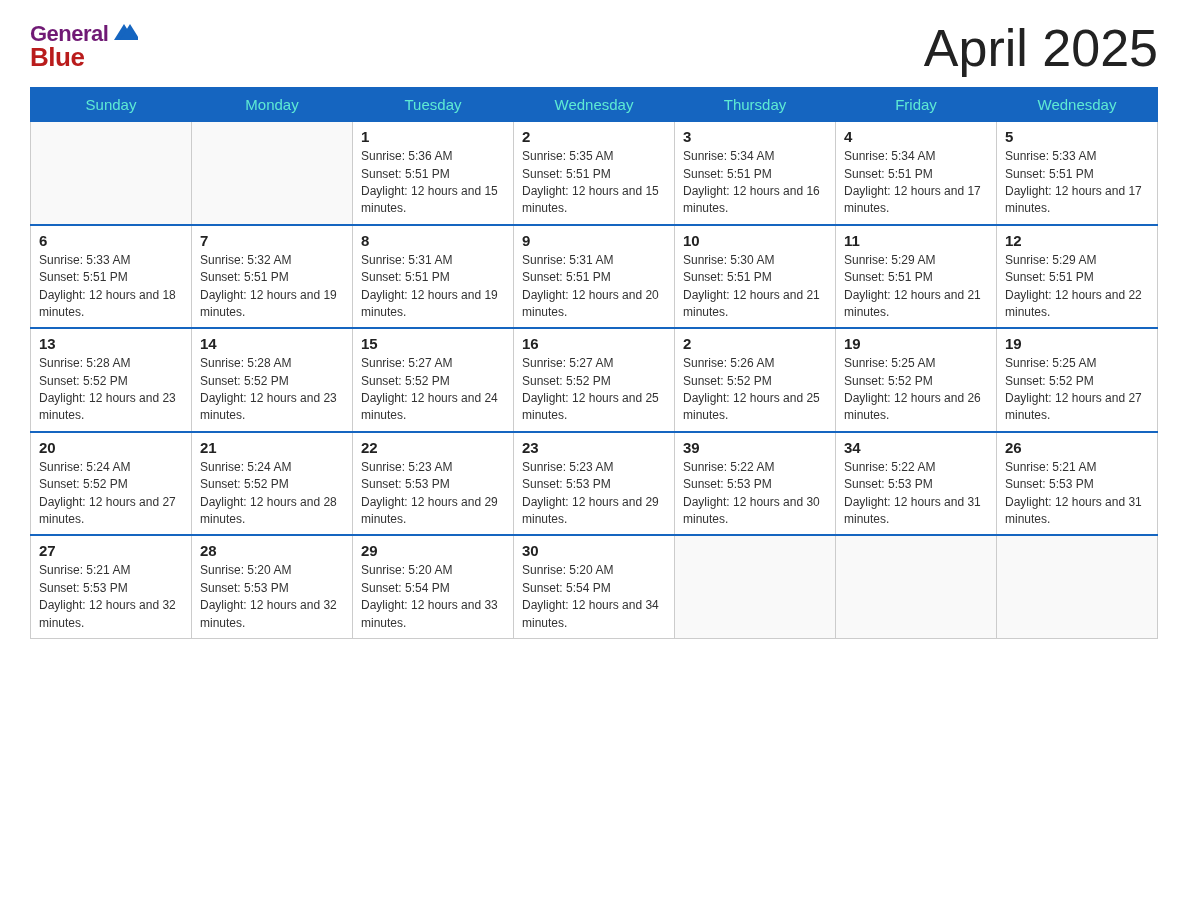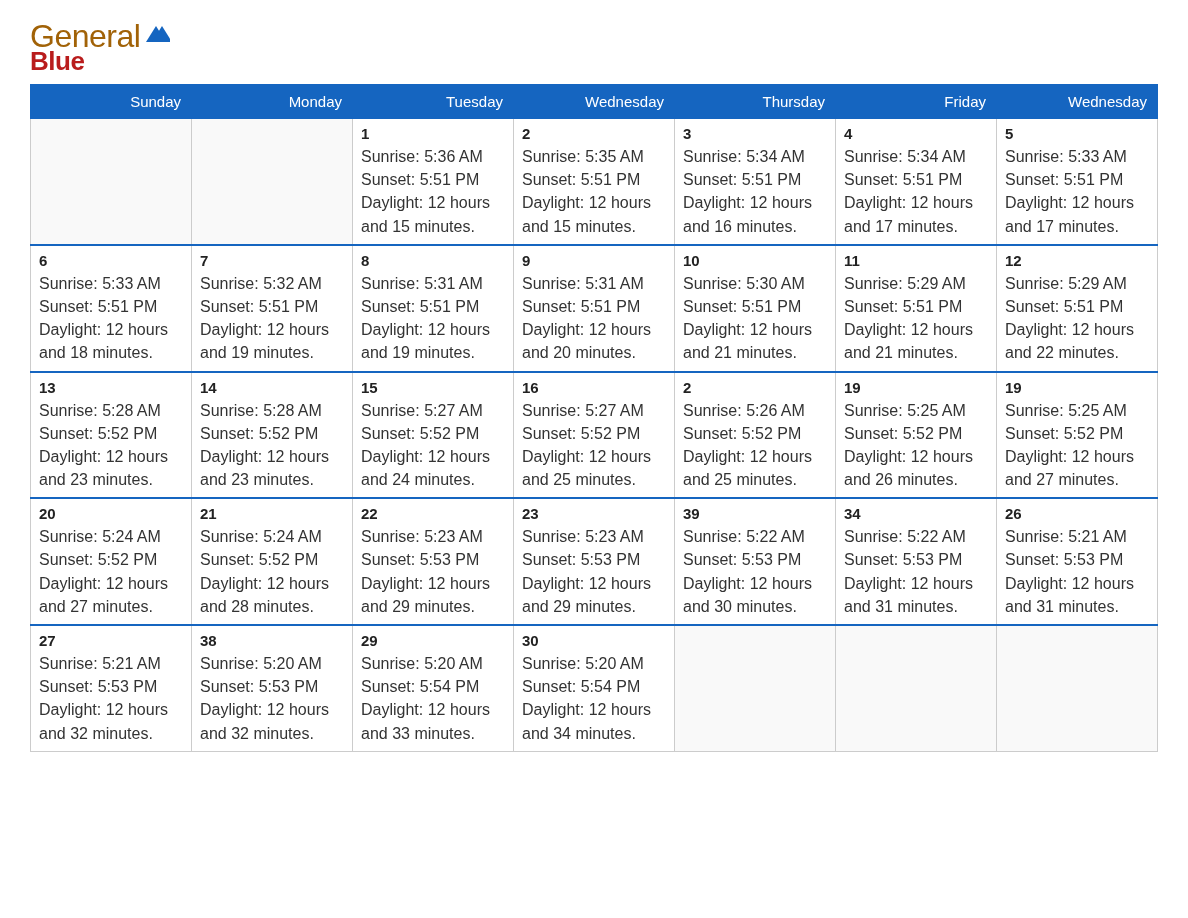--- a/index.html
+++ b/index.html
@@ -15,23 +15,23 @@
       justify-content: space-between;
       align-items: flex-start;
       margin-bottom: 10px;
     }
     .logo {
       display: flex;
       align-items: center;
       gap: 0;
     }
     .logo-text-general {
-      font-size: 32px;
-      font-weight: normal;
-      color: #a16207;
+      font-size: 22px;
+      font-weight: bold;
+      color: #701a75;
       letter-spacing: -0.5px;
     }
     .logo-text-blue {
       font-size: 26px;
       font-weight: bold;
       color: #b91c1c;
       letter-spacing: -0.5px;
     }
     .logo-icon {
       width: 28px;
@@ -54,43 +54,43 @@
       color: #444;
       margin-top: 4px;
     }
     .calendar {
       width: 100%;
       border-collapse: collapse;
       margin-top: 10px;
     }
     .calendar th {
       background: #1565c0;
-      color: #ffffff;
+      color: #5eead4;
       font-size: 15px;
       font-weight: normal;
       padding: 8px 10px;
-      text-align: right;
+      text-align: center;
       border: 1px solid #1565c0;
     }
     .calendar td {
       border: 1px solid #ccc;
       vertical-align: top;
       padding: 6px 8px;
       width: calc(100% / 7);
       min-height: 100px;
     }
     .day-number {
       font-size: 15px;
       font-weight: bold;
       color: #222;
       display: block;
       margin-bottom: 3px;
     }
     .day-info {
-      font-size: 16px;
+      font-size: 12px;
       color: #333;
       line-height: 1.45;
     }
     .empty-cell {
       background: #f9f9f9;
     }
     .row-divider td {
       border-top: 2px solid #1565c0;
     }
   </style>
@@ -104,20 +104,21 @@
         <span class="logo-text-general">General</span>
         <svg class="logo-icon" viewBox="0 0 28 28" width="28" height="28">
           <polygon points="4,22 14,6 24,22" fill="#1565c0"></polygon>
           <polygon points="14,22 24,6 34,22" fill="#1565c0" transform="translate(-4,0)"></polygon>
         </svg>
       </div>
       <span class="logo-text-blue" style="display:block;margin-top:-4px;">Blue</span>
     </div>
   </div>
   <div class="title-block">
+    <div class="month-title">April 2025</div>
   </div>
 </div>
 
 <table class="calendar">
   <thead>
     <tr>
     <th>Sunday</th>
         <th>Monday</th>
         <th>Tuesday</th>
         <th>Wednesday</th>
@@ -240,21 +241,21 @@
           <span class="day-number">26</span>
           <div class="day-info">Sunrise: 5:21 AM<br>Sunset: 5:53 PM<br>Daylight: 12 hours and 31 minutes.</div>
         </td>
       </tr>
       <tr class="row-divider">
         <td>
           <span class="day-number">27</span>
           <div class="day-info">Sunrise: 5:21 AM<br>Sunset: 5:53 PM<br>Daylight: 12 hours and 32 minutes.</div>
         </td>
         <td>
-          <span class="day-number">38</span>
+          <span class="day-number">28</span>
           <div class="day-info">Sunrise: 5:20 AM<br>Sunset: 5:53 PM<br>Daylight: 12 hours and 32 minutes.</div>
         </td>
         <td>
           <span class="day-number">29</span>
           <div class="day-info">Sunrise: 5:20 AM<br>Sunset: 5:54 PM<br>Daylight: 12 hours and 33 minutes.</div>
         </td>
         <td>
           <span class="day-number">30</span>
           <div class="day-info">Sunrise: 5:20 AM<br>Sunset: 5:54 PM<br>Daylight: 12 hours and 34 minutes.</div>
         </td>

